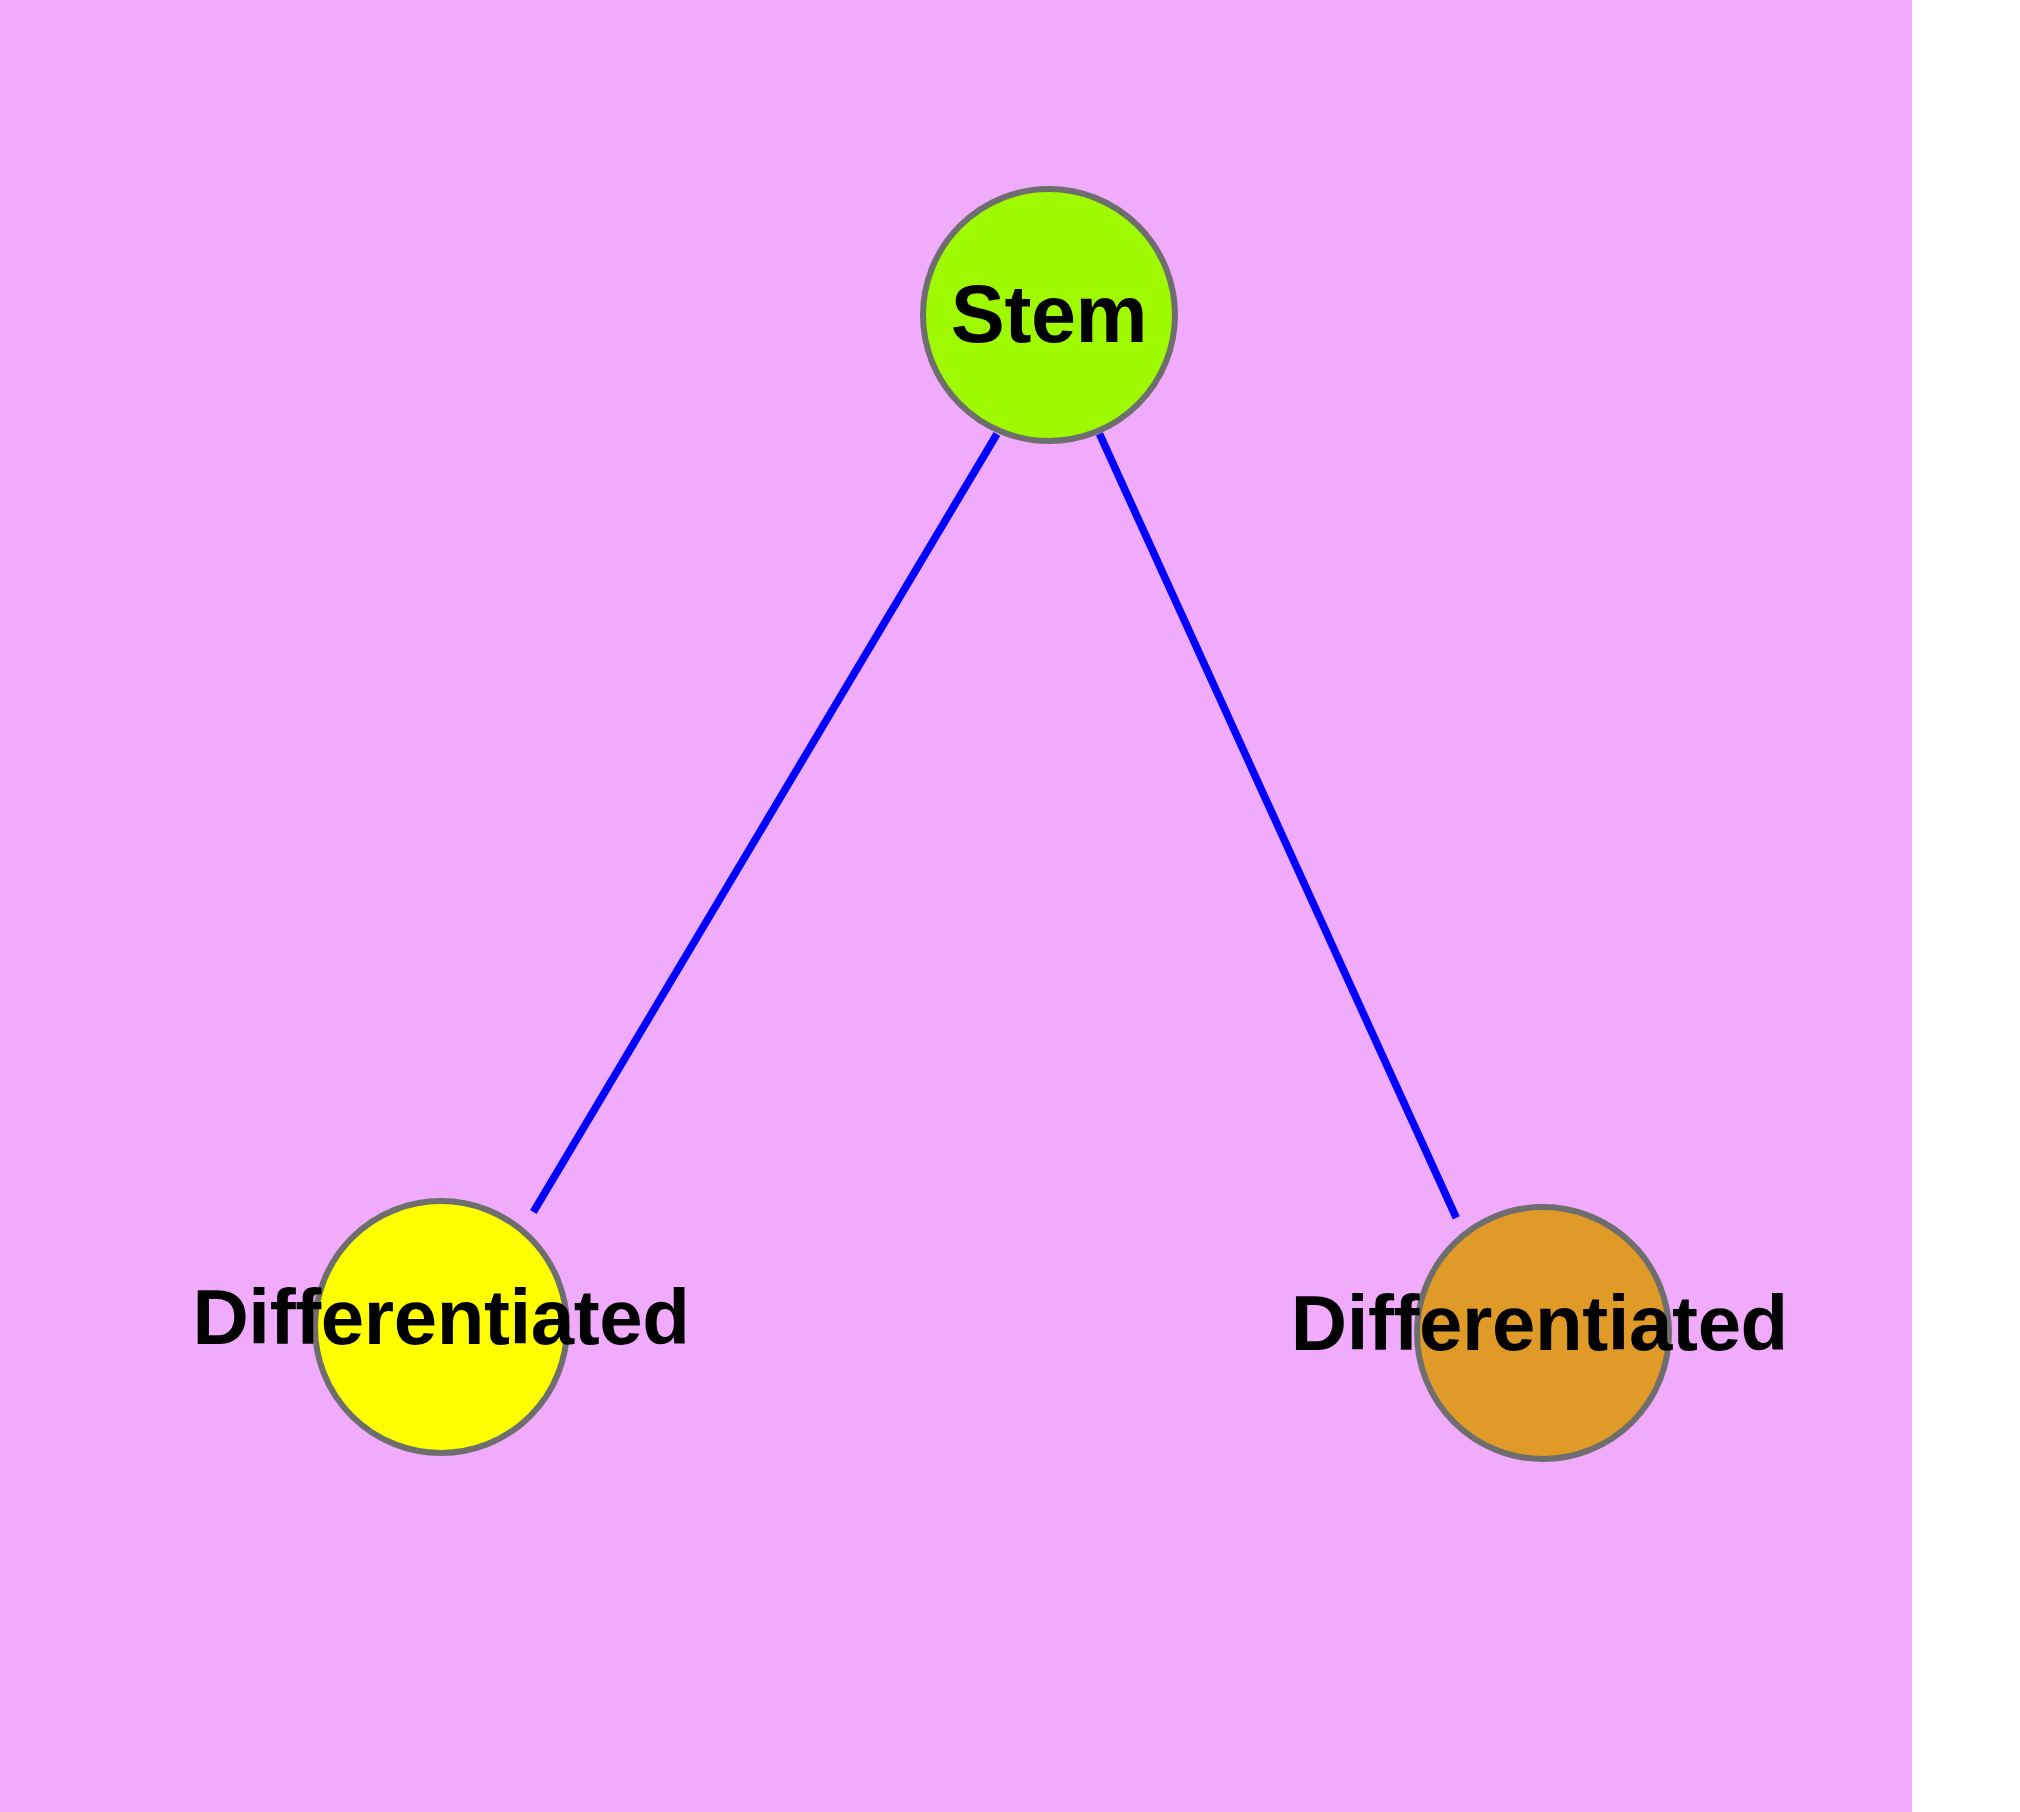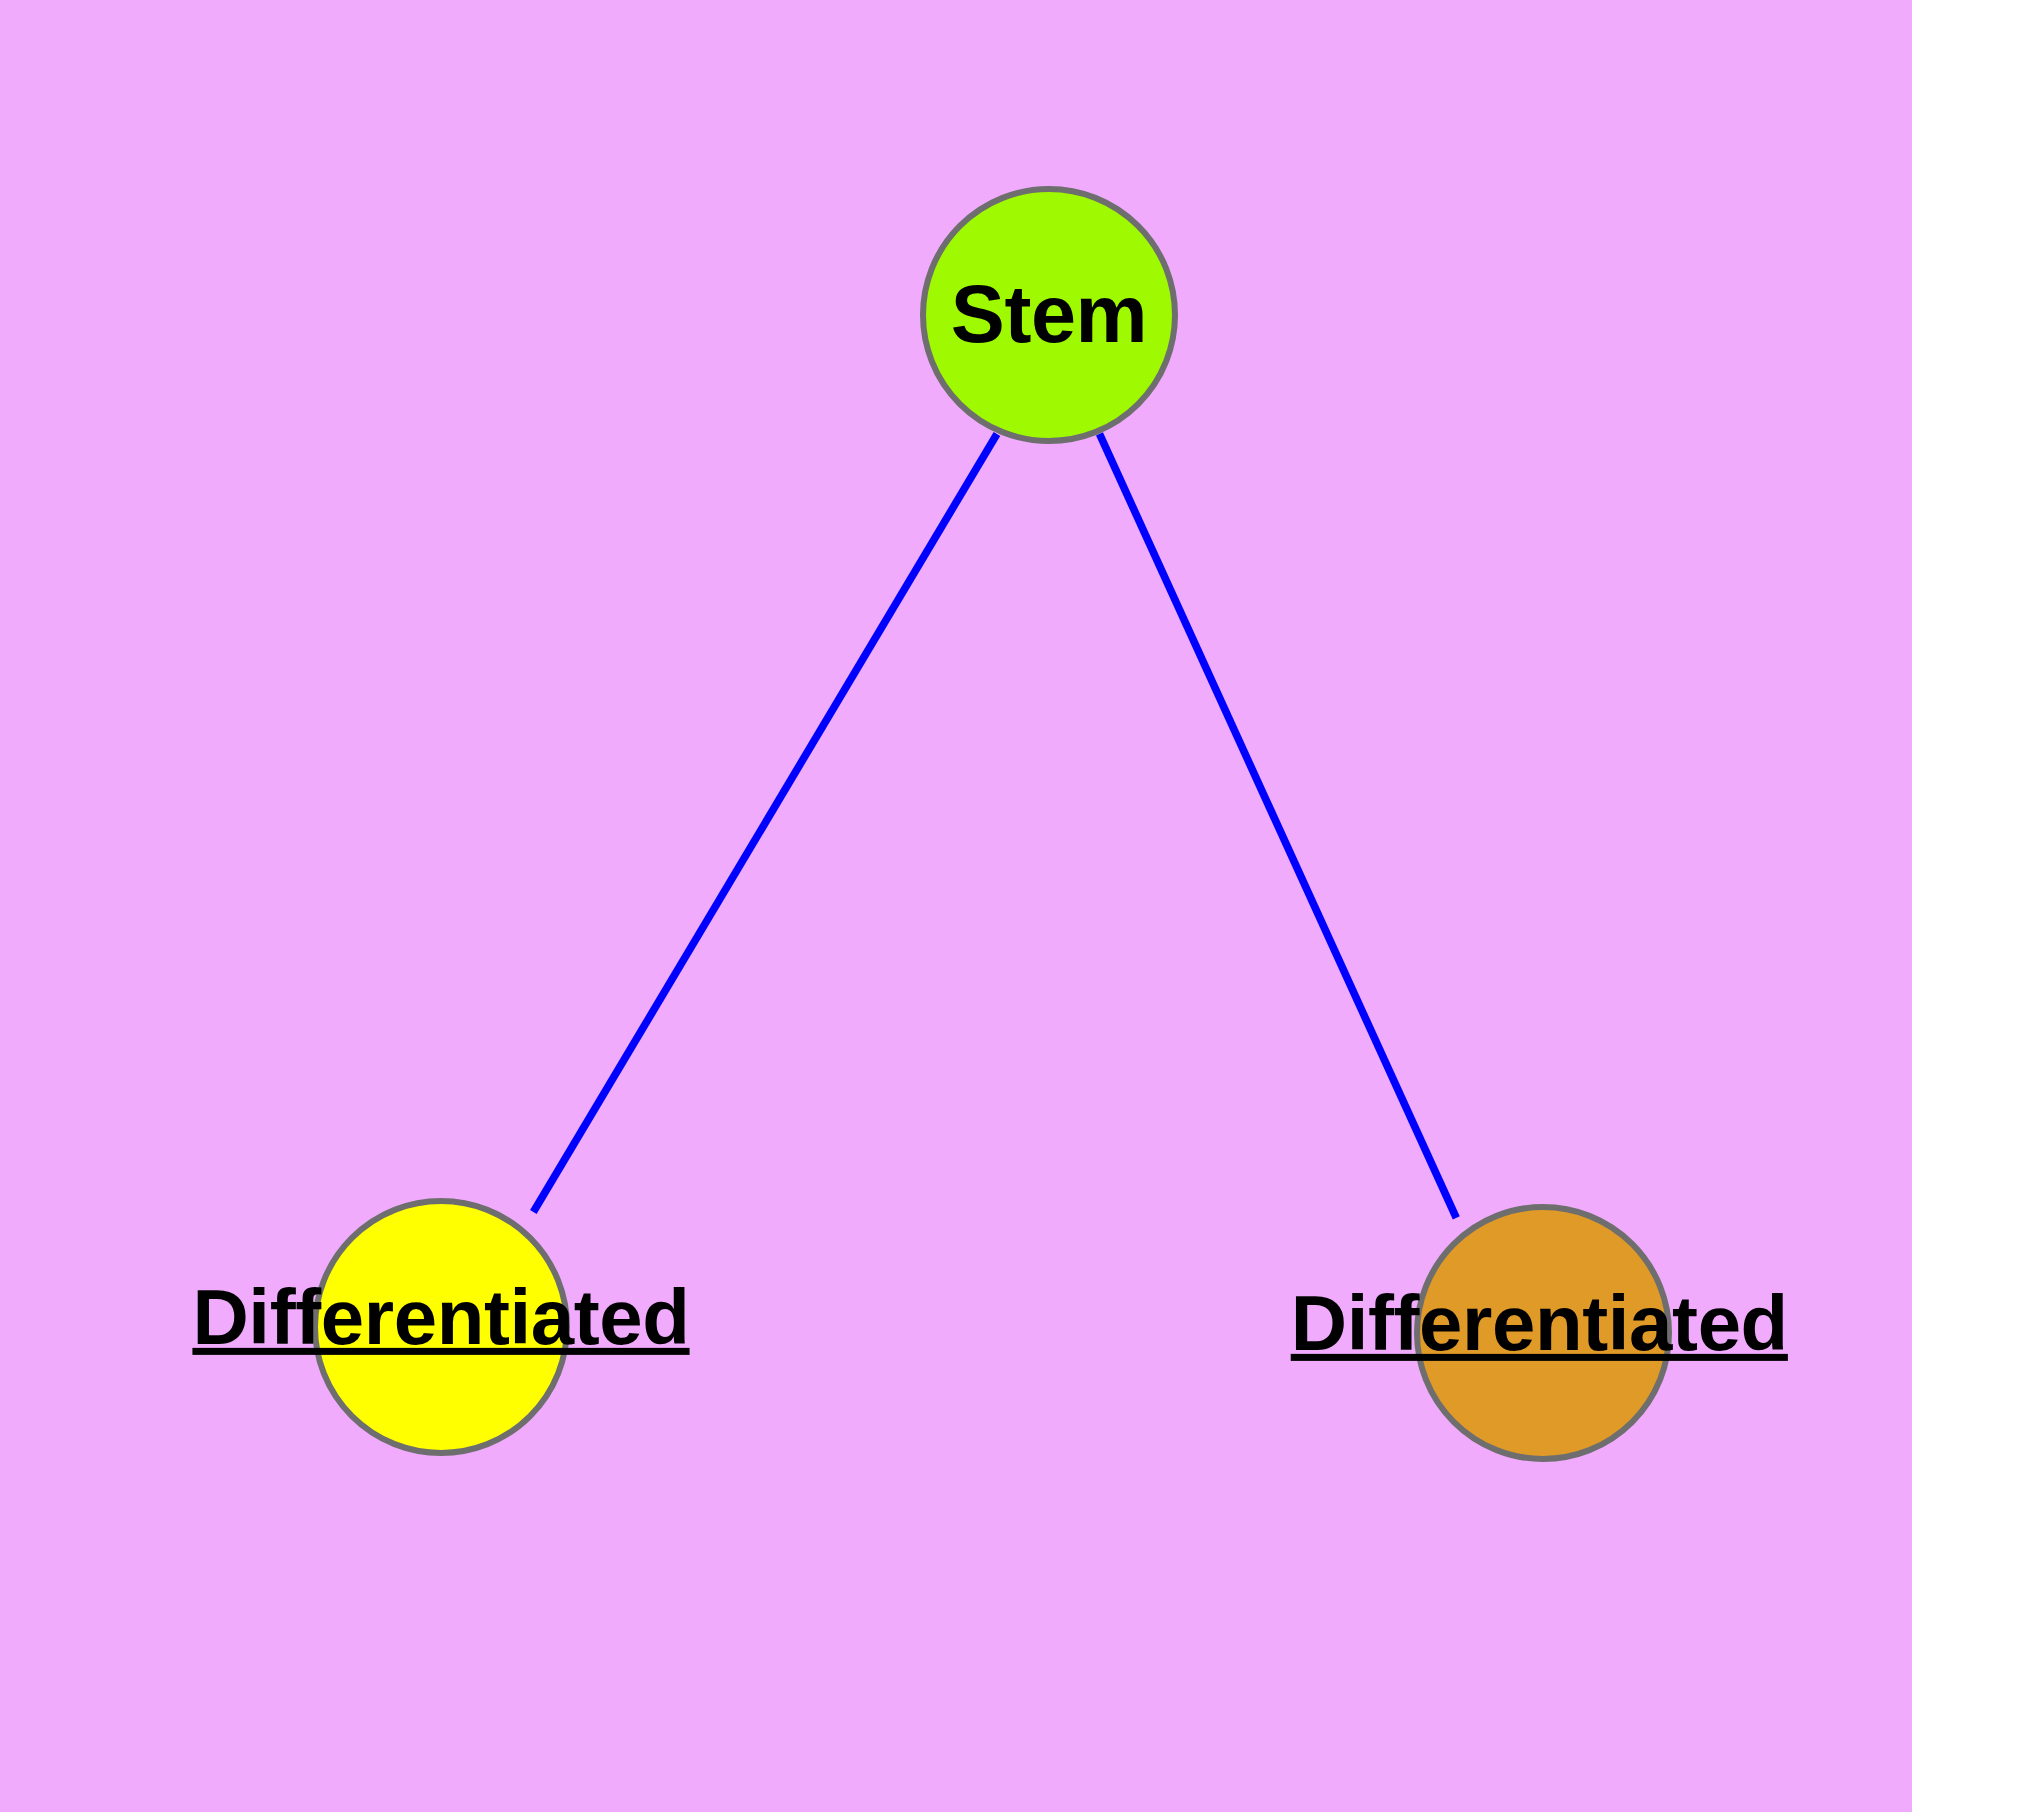--- a/index.html
+++ b/index.html
@@ -46,21 +46,20 @@
     font-weight: bold;
     font-family: "Liberation Sans", sans-serif;
     line-height: 1.08;
     letter-spacing: -0.4px;
   }
   .node-label.single {
     font-size: 81px;
   }
   .node-label.multi {
     font-size: 78px;
-    text-decoration: underline;
   }
   
   #node-stem {
     left: 920px;
     top: 186px;
     width: 259px;
     height: 259px;
     background: #9ef901;
   }
   

